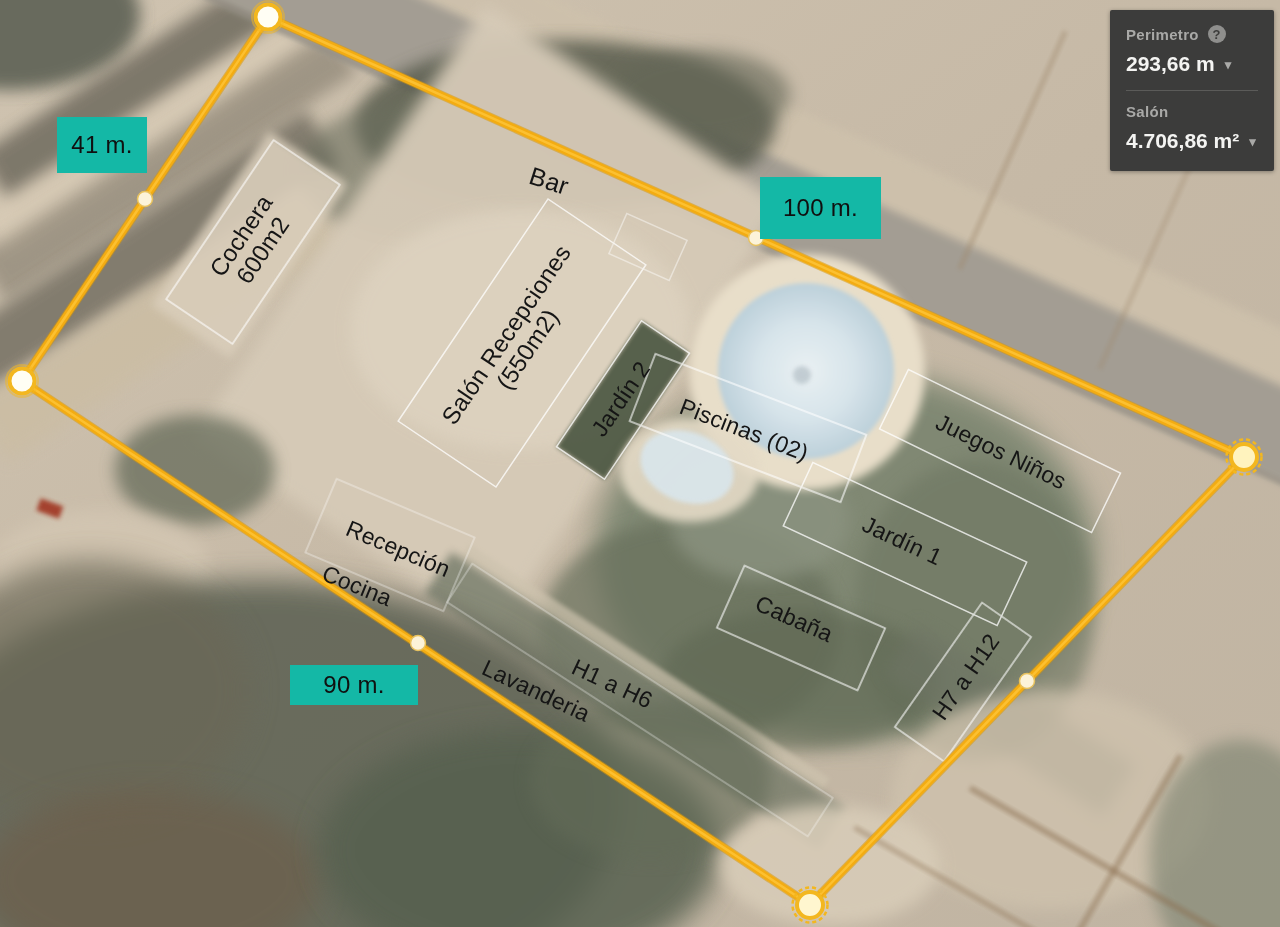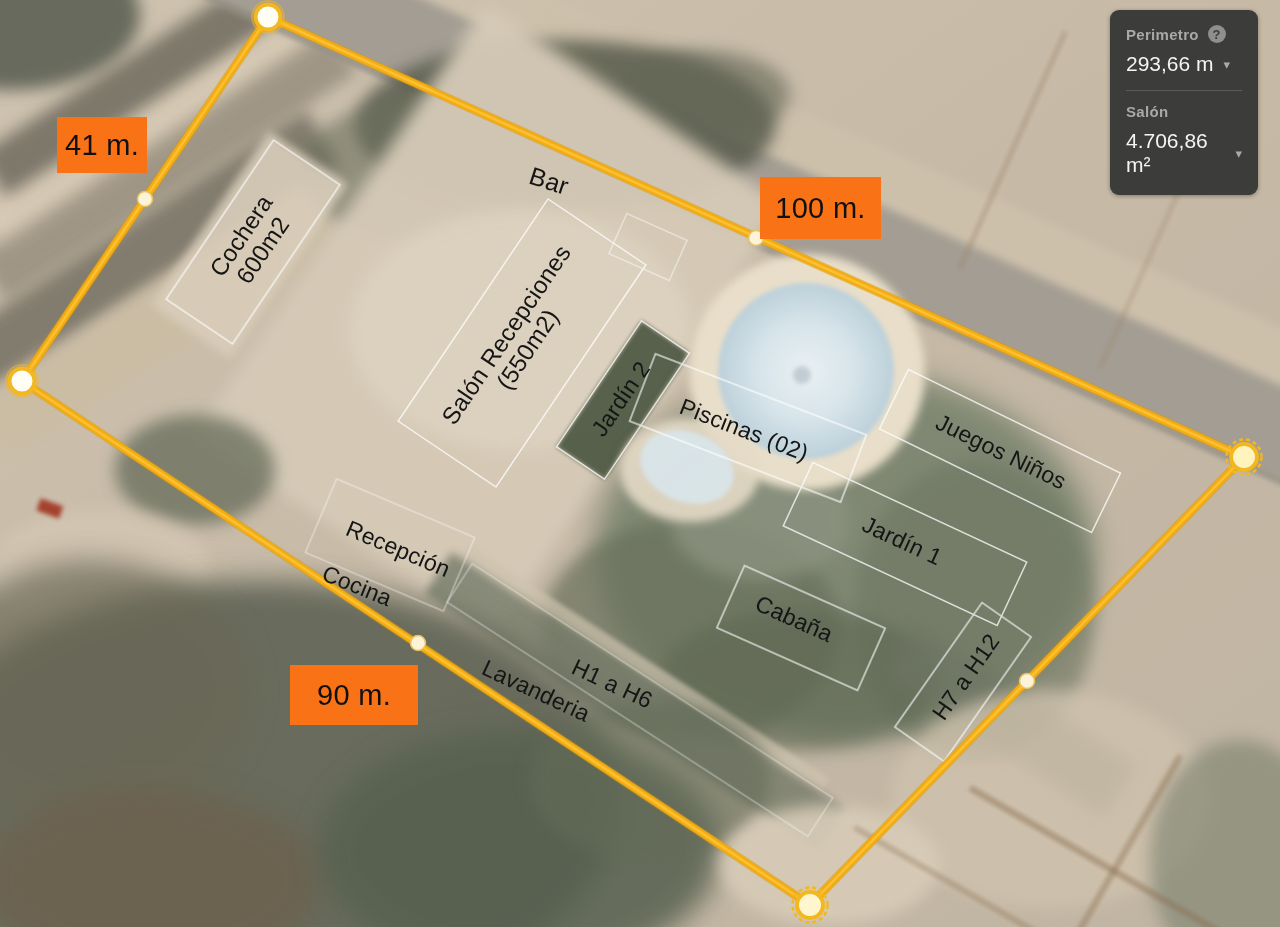--- a/index.html
+++ b/index.html
@@ -19,39 +19,39 @@
   #lbl-juegos    {left:1001px;top:452px;--r:26deg;font-size:23px;}
   #lbl-jardin1   {left:902px;top:541px;--r:25deg;font-size:23px;}
   #lbl-cabana    {left:794px;top:619px;--r:24deg;font-size:23px;}
   #lbl-recepcion {left:398px;top:549px;--r:23deg;font-size:23px;}
   #lbl-cocina    {left:357px;top:586px;--r:22deg;font-size:23px;}
   #lbl-lavanderia{left:536px;top:691px;--r:25deg;font-size:23px;}
   #lbl-h1        {left:612px;top:684px;--r:25deg;font-size:23px;}
   #lbl-h7        {left:966px;top:677px;--r:-55deg;font-size:23px;}
 
   
-  .measure-box{position:absolute;background:#f97316;color:#101010;
+  .measure-box{position:absolute;background:#14b8a6;color:#101010;
                display:flex;align-items:center;justify-content:center;
-               font-size:29px;letter-spacing:.3px;}
+               font-size:24px;letter-spacing:.3px;}
   #mb-41 {left:57px;  top:117px;width:90px; height:56px;}
   #mb-100{left:760px; top:168px;width:121px;height:62px;margin-top:9px;}
-  #mb-90 {left:290px; top:665px;width:128px;height:60px;}
+  #mb-90 {left:290px; top:665px;width:128px;height:40px;}
   #mb-58 {left:1046px;top:682px;width:119px;height:60px;}
 
   
-  #panel{position:absolute;left:1110px;top:10px;width:148px;box-sizing:border-box;
-         background:#3c3c3b;border-radius:9px;padding:15px 16px 18px;
+  #panel{position:absolute;left:1110px;top:10px;width:164px;box-sizing:border-box;
+         background:#3c3c3b;border-radius:2px;padding:15px 16px 18px;
          box-shadow:0 1px 4px rgba(0,0,0,.35);}
   .panel-label{color:#a9a9a7;font-size:15px;font-weight:700;letter-spacing:.3px;
                display:flex;align-items:center;gap:9px;}
   .help{width:18px;height:18px;border-radius:50%;background:#8f8f8d;color:#3c3c3b;
         font-size:13px;font-weight:700;display:flex;align-items:center;
         justify-content:center;cursor:pointer;}
   .panel-value{color:#f4f4f2;font-size:21px;margin-top:9px;display:flex;
-               align-items:center;gap:10px;cursor:pointer;}
+               align-items:center;gap:10px;cursor:pointer;font-weight:bold;}
   .caret{color:#a9a9a7;font-size:13px;line-height:1;}
   .panel-divider{height:1px;background:#5b5b59;margin:14px 0 12px;}
 </style>
 </head>
 <body>
 
 <div id="stage">
 
   <svg width="1280" height="927" viewBox="0 0 1280 927">
     <defs>

